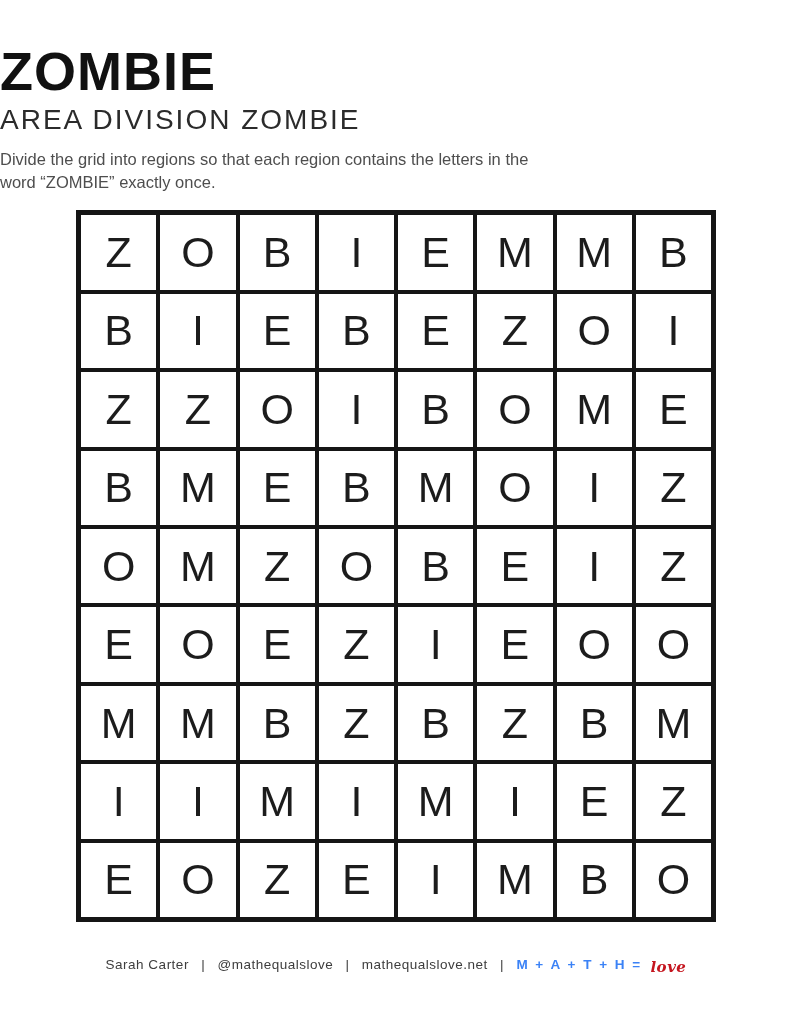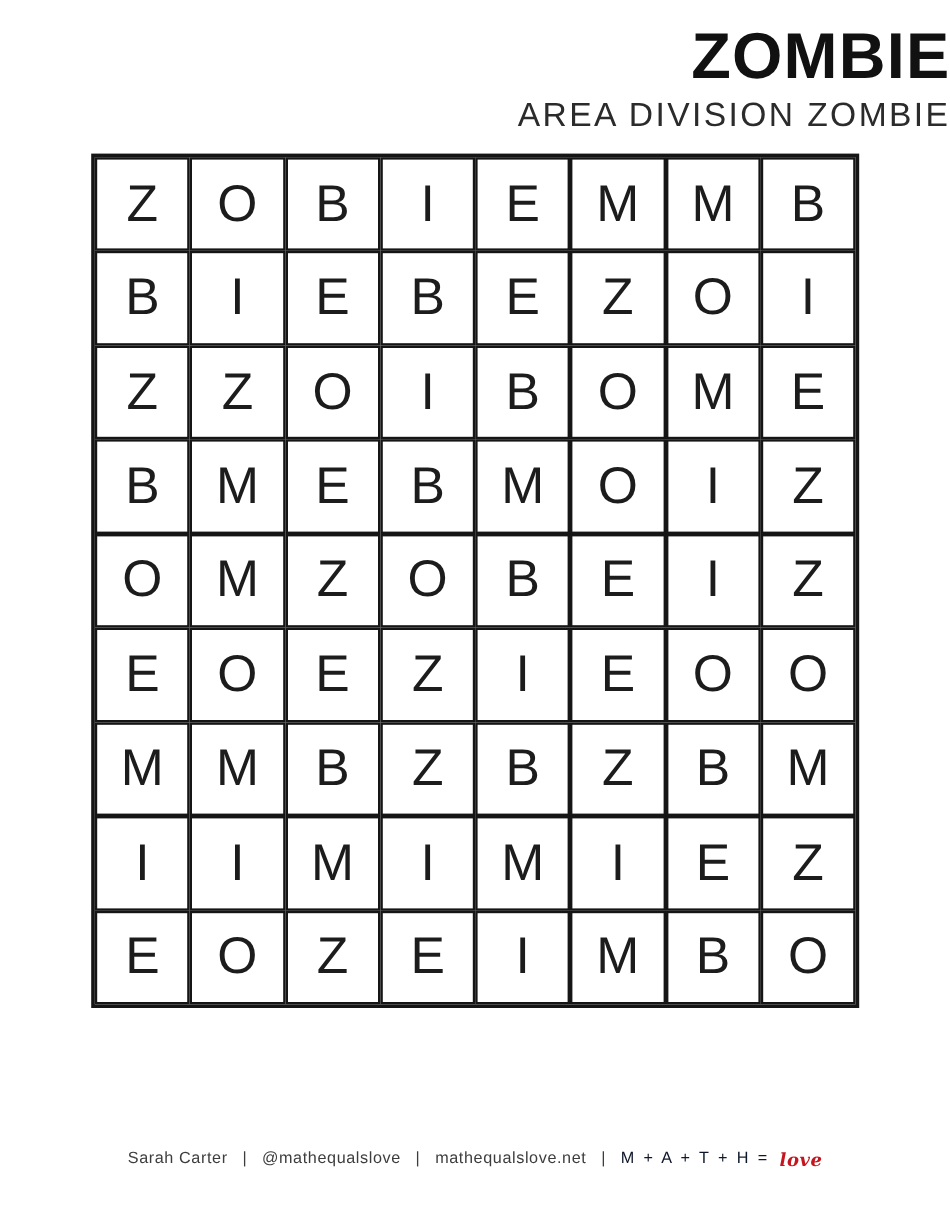--- a/index.html
+++ b/index.html
@@ -6,22 +6,22 @@
   html, body { background: #ffffff; }
   body {
     width: 792px;
     height: 1024px;
     position: relative;
     font-family: "Liberation Sans", sans-serif;
     color: #1d1d1b;
     overflow: hidden;
   }
   .page-header {
-    text-align: right;
-    padding-top: 20px;
+    text-align: left;
+    padding-top: 44px;
   }
   .title {
     font-size: 54px;
     font-weight: 800;
     letter-spacing: 1px;
     color: #111111;
     line-height: 1.0;
   }
   .subtitle {
     font-size: 28px;
@@ -61,40 +61,44 @@
     left: 0;
     right: 0;
     bottom: 48px;
     text-align: center;
     font-size: 13.5px;
     color: #3d3d3d;
     letter-spacing: 0.5px;
   }
   .page-footer .sep { margin: 0 8px; color: #3d3d3d; }
   .brand-math {
-    font-weight: 400;
-    color: #0f172a;
+    font-weight: 700;
+    color: #3b82f6;
     letter-spacing: 2px;
   }
   .brand-love {
     font-family: "DejaVu Serif", serif;
     font-style: italic;
     font-size: 15px;
     font-weight: 700;
     color: #c5161f;
     margin-left: 4px;
     vertical-align: -3px;
   }
 </style>
 </head>
 <body>
 
 <header class="page-header">
   <h1 class="title">ZOMBIE</h1>
   <div class="subtitle">AREA DIVISION ZOMBIE</div>
+  <div class="instructions">
+    <div>Divide the grid into regions so that each region contains the letters in the</div>
+    <div>word “ZOMBIE” exactly once.</div>
+  </div>
 </header>
 
 <div class="puzzle-grid">
     <div class="cell">Z</div>
     <div class="cell">O</div>
     <div class="cell">B</div>
     <div class="cell">I</div>
     <div class="cell">E</div>
     <div class="cell">M</div>
     <div class="cell">M</div>

